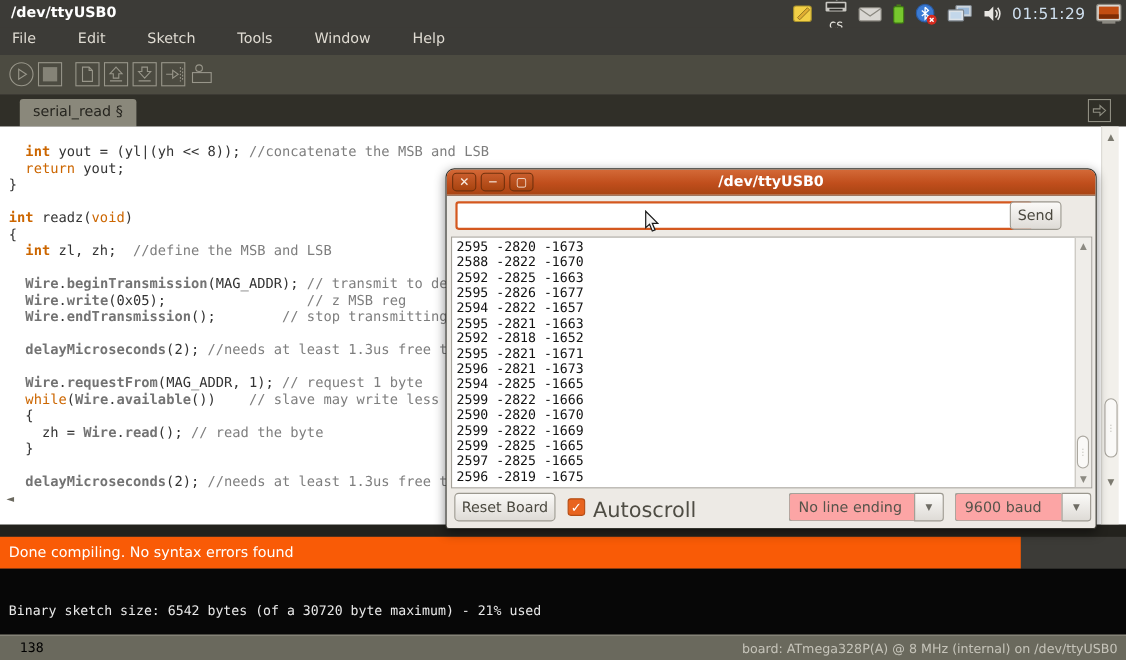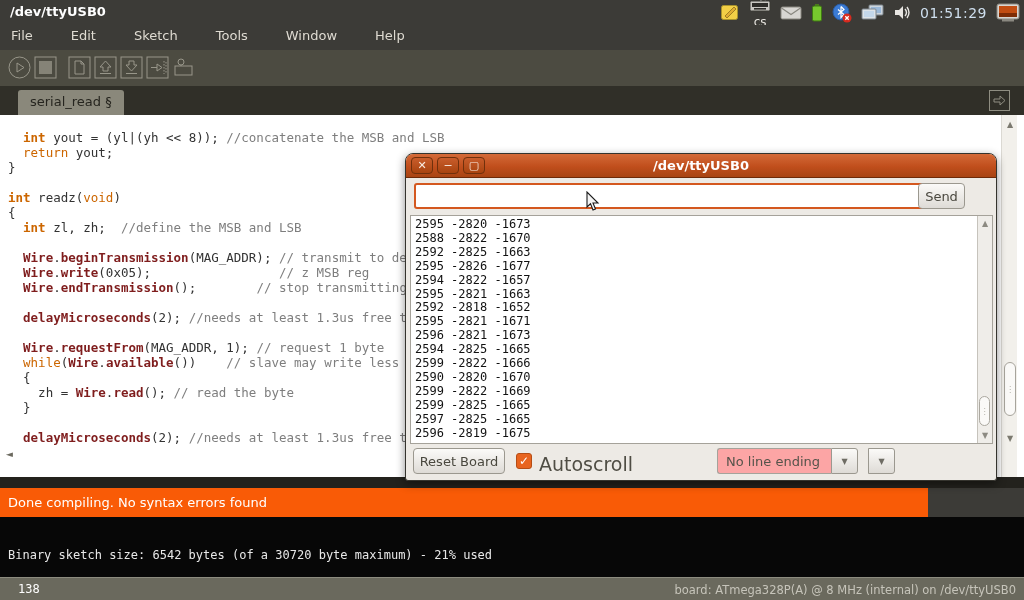--- a/index.html
+++ b/index.html
@@ -27,38 +27,38 @@
   #tabstrip { position:absolute; left:0; top:86px; width:1024px; height:29px; background:#302f28; }
   #tab-active { position:absolute; left:18px; top:4px; height:25px; background:#8a887b; color:#26251f;
                 font-size:13px; padding:4px 12px 0 12px; border-radius:3px 3px 0 0; }
   #tab-menu { position:absolute; right:14px; top:4px; width:21px; height:21px; border:1px solid #8f8e82; display:flex; align-items:center; justify-content:center; }
 
   
   #editor { position:absolute; left:0; top:115px; width:1024px; height:362px; background:#fff; overflow:hidden; }
   #code-area { position:absolute; left:8px; top:15px; font:12.5px/15px "DejaVu Sans Mono", monospace; white-space:pre; }
   .kw { color:#cc6600; font-weight:bold; }
   .or { color:#cc6600; }
-  .fn { color:#7f1d1d; font-weight:bold; }
+  .fn { color:#737373; font-weight:bold; }
   .cm { color:#7e7e7e; }
   .tx { color:#333; }
   .cl { height:15px; }
   #hscroll-left { position:absolute; left:6px; top:334px; color:#6b695f; font-size:9px; }
   #ed-vscroll { position:absolute; left:1001px; top:115px; width:16px; height:362px; background:#f2f0eb; border-left:1px solid #dbd9d3; }
   #ed-vscroll .arr { position:absolute; left:0; width:16px; text-align:center; color:#7b796f; font-size:8px; }
   #ed-thumb { position:absolute; left:2px; top:247px; width:12px; height:54px; background:#faf9f7; border:1px solid #a7a49c; border-radius:7px; }
   .grip { position:absolute; left:50%; top:50%; transform:translate(-50%,-50%); color:#b0ada5; font-size:8px; line-height:3px; letter-spacing:0; }
 
   
   #divider { position:absolute; left:0; top:477px; width:1024px; height:11px; background:#23221d; }
   #status-msg { position:absolute; left:0; top:488px; width:928px; height:29px; background:#f95b06; color:#fff;
                 font-size:13px; display:flex; align-items:center; padding-left:8px; }
   #console { position:absolute; left:0; top:517px; width:1024px; height:60px; background:#070707; color:#e8e8e8;
              font:12px "DejaVu Sans Mono", monospace; padding:31px 0 0 8px; }
   #footer { position:absolute; left:0; top:577px; width:1024px; height:23px; background:#6a695d; border-top:1px solid #8c8b7f; }
-  #line-num { position:absolute; left:18px; top:4px; color:#ffffff; font-size:12px; font-family:"DejaVu Sans Mono",monospace; }
+  #line-num { position:absolute; left:18px; top:4px; color:#000000; font-size:12px; font-family:"DejaVu Sans Mono",monospace; }
   #board-info { position:absolute; right:8px; top:5px; color:#c6c4ba; font-size:11.5px; }
 
   
   #serial-win { position:absolute; left:405px; top:153px; width:592px; height:328px; background:#edeae5;
                 border:1px solid #35342e; border-radius:8px 8px 3px 3px; box-shadow:0 3px 10px rgba(0,0,0,.45); z-index:10; }
   #sw-titlebar { position:absolute; left:0; top:0; width:100%; height:24px; border-radius:7px 7px 0 0;
                  background:linear-gradient(180deg,#d46a38 0%,#c04e1c 55%,#a84413 100%); border-bottom:1px solid #6e2a08; }
   #sw-title { position:absolute; left:0; right:0; top:4px; text-align:center; color:#fff; font-weight:bold; font-size:13px; }
   .wbtn { position:absolute; top:3px; width:22px; height:17px; border:1px solid #70300c; border-radius:4px;
           background:linear-gradient(180deg,#c95d2c,#a8430f); color:#f9ece2; font-size:11px; font-weight:bold;
@@ -279,20 +279,21 @@
     </div>
   </div>
   <div id="sw-reset" class="gbtn">Reset Board</div>
   <div id="sw-check">✓</div>
   <span id="sw-autoscroll">Autoscroll</span>
   <div class="dropdown" id="dd-ending">
     <div class="dd-field">No line ending</div>
     <div class="dd-btn">▼</div>
   </div>
   <div class="dropdown" id="dd-baud">
+    <div class="dd-field">9600 baud</div>
     <div class="dd-btn">▼</div>
   </div>
 </div>
 
 <div id="cursor">
   <svg width="14" height="21">
       <path d="M1 1 L1 16 L4.5 12.8 L7 19 L9.5 18 L7 12 L12 12 Z" fill="#f4f4f4" stroke="#1a1a1a" stroke-width="1.1"></path>
     </svg>
 </div>
 

